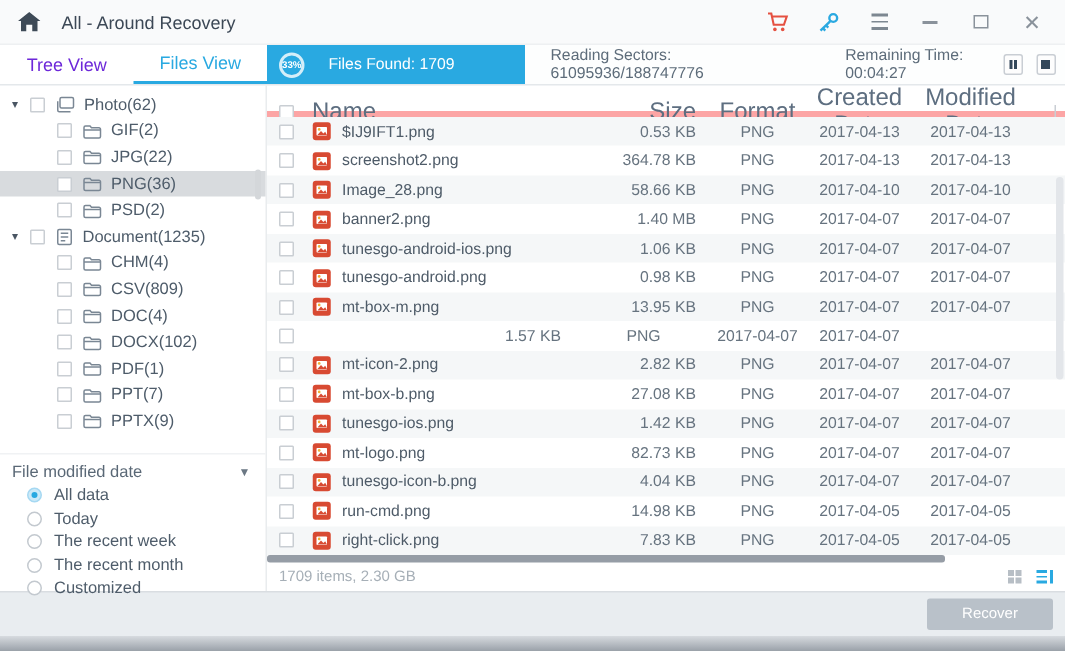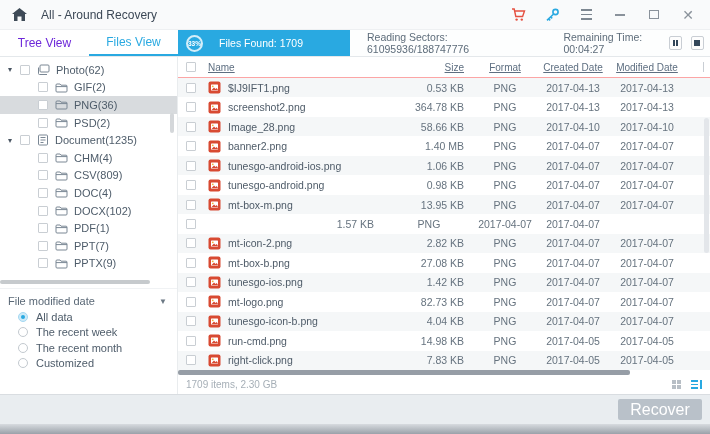--- a/index.html
+++ b/index.html
@@ -55,21 +55,21 @@
   .filter-head { display:flex; align-items:center; font-size:11px; color:#5a6876; padding-right:10px; height:16px; }
   .filter-chev { margin-left:auto; font-size:8px; color:#6b7884; }
   .radio-row { height:15.4px; display:flex; align-items:center; font-size:11px; color:#4e5c6a; padding-left:10px; cursor:pointer; }
   .radio { width:10px; height:10px; border:1px solid #c3c9cf; border-radius:50%; margin-right:8px; flex:none; position:relative; background:#fff; }
   .radio.sel { border-color:#a5d8f2; background:#cdeaf8; }
   .radio.sel::after { content:""; position:absolute; left:2px; top:2px; width:4px; height:4px; border-radius:50%; background:#29a9e1; }
 
   
   .content { flex:1; display:flex; flex-direction:column; min-width:0; }
   .tgrid { display:grid; grid-template-columns:26px 180px 90px 62px 74px 74px 1fr; align-items:center; }
-  .thead { height:21px; border-bottom:1px solid #fca5a5; font-size:10px; color:#5d6e80; position:relative;text-decoration:underline; }
+  .thead { height:21px; border-bottom:4px solid #fca5a5; font-size:16px; color:#5d6e80; position:relative; }
   .thead .cb { margin-left:8px; }
   .th-name { padding-left:4px; }
   .th-size { text-align:right; padding-right:10px; }
   .th-c { text-align:center; }
   .th-end { justify-self:end; width:1px; height:10px; background:#c9ced4; margin-right:6px; }
   .rows { flex:1; display:flex; flex-direction:column; position:relative; }
   .trow { flex:1; font-size:10.5px; color:#66737f; cursor:default; }
   .trow:nth-child(even) { background:#f5f7f8; }
   .trow .cb { margin-left:8px; }
   .name-cell { display:flex; align-items:center; min-width:0; padding-left:4px; }
@@ -85,21 +85,21 @@
   .grid-ic { width:9px; height:9px; display:grid; grid-template-columns:4px 4px; grid-template-rows:4px 4px; gap:1px; }
   .grid-ic i { background:#b7bec5; }
   .list-ic { display:flex; align-items:center; gap:1.5px; }
   .list-ic .bars { display:flex; flex-direction:column; gap:1.5px; }
   .list-ic .bars i { display:block; width:7px; height:1.8px; background:#29a9e1; }
   .list-ic .side { width:2.5px; height:9px; background:#29a9e1; }
 
   
   .footer { height:30px; background:#e9edf0; border-top:1px solid #d9dde1; display:flex; align-items:center; justify-content:flex-end; }
   .recover-btn { width:84px; height:21px; margin-right:8px; background:#b9c1c9; border:none; border-radius:2px;
-                 color:#fff; font-size:16px; font-family:"Liberation Sans",sans-serif; cursor:pointer; }
+                 color:#fff; font-size:10px; font-family:"Liberation Sans",sans-serif; cursor:pointer; }
   .bottom-strip { height:10px; background:linear-gradient(#d7dbdf,#9aa1a9); }
 </style>
 </head>
 <body>
 
 <div class="titlebar">
   <span class="home-ic">
     <svg width="15" height="13" viewBox="0 0 15 13">
         <path d="M7.5 0 L15 6 L13 6 L13 13 L9.5 13 L9.5 8.5 L5.5 8.5 L5.5 13 L2 13 L2 6 L0 6 Z" fill="#3e4a57"></path>
       </svg>
@@ -179,20 +179,31 @@
     <span class="cb"></span>
     <span class="ticon">
             <svg width="13" height="11" viewBox="0 0 13 11" fill="none" stroke="#7a8794" stroke-width="1">
               <path d="M1 3 a1 1 0 0 1 1-1 h3 l1 1.2 h5 a1 1 0 0 1 1 1 V9 a1 1 0 0 1 -1 1 H2 a1 1 0 0 1 -1-1 Z"></path>
               <path d="M1 4.6 h11"></path>
             </svg>
           </span>
     <span class="tlabel">GIF(2)</span>
   </div>
 
+  <div class="tree-row lvl1">
+
+    <span class="cb"></span>
+    <span class="ticon">
+            <svg width="13" height="11" viewBox="0 0 13 11" fill="none" stroke="#7a8794" stroke-width="1">
+              <path d="M1 3 a1 1 0 0 1 1-1 h3 l1 1.2 h5 a1 1 0 0 1 1 1 V9 a1 1 0 0 1 -1 1 H2 a1 1 0 0 1 -1-1 Z"></path>
+              <path d="M1 4.6 h11"></path>
+            </svg>
+          </span>
+    <span class="tlabel">JPG(22)</span>
+  </div>
 
   <div class="tree-row lvl1 selected">
 
     <span class="cb"></span>
     <span class="ticon">
             <svg width="13" height="11" viewBox="0 0 13 11" fill="none" stroke="#7a8794" stroke-width="1">
               <path d="M1 3 a1 1 0 0 1 1-1 h3 l1 1.2 h5 a1 1 0 0 1 1 1 V9 a1 1 0 0 1 -1 1 H2 a1 1 0 0 1 -1-1 Z"></path>
               <path d="M1 4.6 h11"></path>
             </svg>
           </span>
@@ -313,20 +324,24 @@
       <div class="filter-head">
         <span>File modified date</span>
         <span class="filter-chev">▼</span>
       </div>
       <div id="radios">
   <div class="radio-row">
     <span class="radio sel"></span>
     <span>All data</span>
   </div>
 
+  <div class="radio-row">
+    <span class="radio"></span>
+    <span>Today</span>
+  </div>
 
   <div class="radio-row">
     <span class="radio"></span>
     <span>The recent week</span>
   </div>
 
   <div class="radio-row">
     <span class="radio"></span>
     <span>The recent month</span>
   </div>

